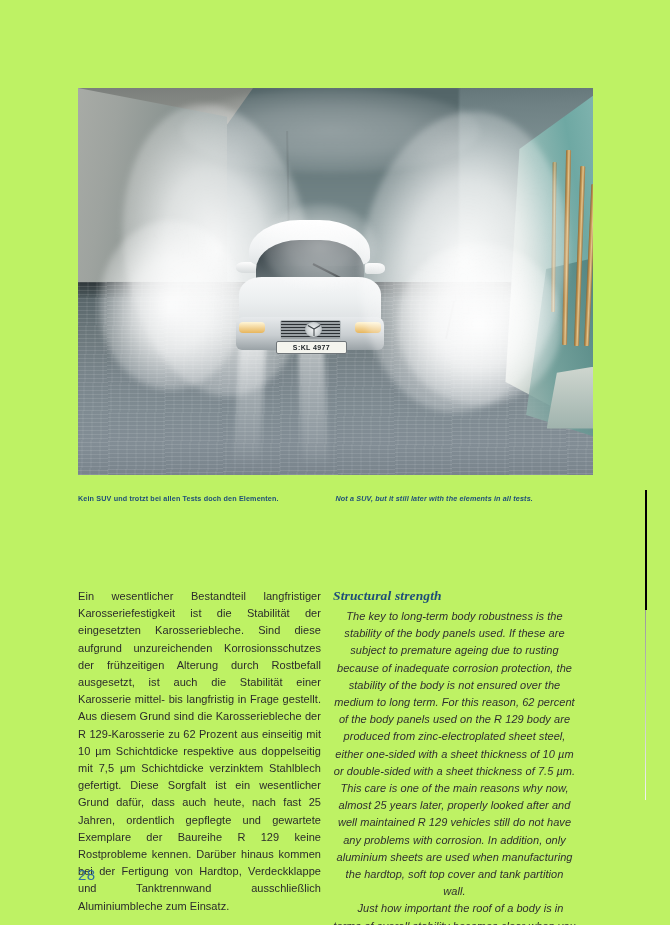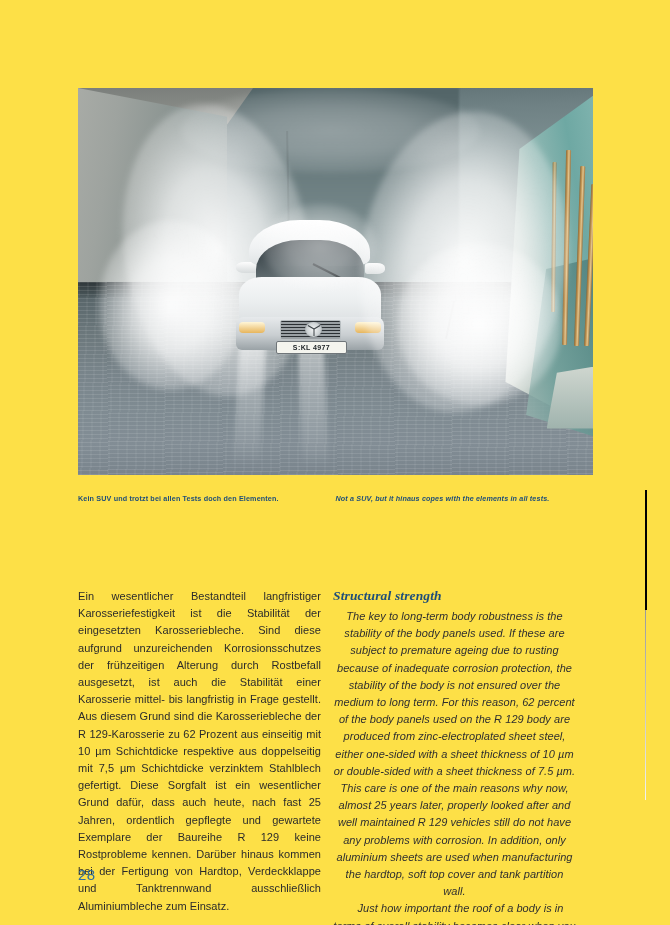--- a/index.html
+++ b/index.html
@@ -13,21 +13,21 @@
     height: 925px;
     position: relative;
     overflow: hidden;
     font-family: "Liberation Sans", sans-serif;
     -webkit-font-smoothing: antialiased;
   }
 
   .page {
     position: absolute;
     inset: 0;
-    background: #fde047;
+    background: #bef264;
     text-decoration: underline;
   }
 
   
   .trim-mark {
     position: absolute;
     left: 645px;
     top: 490px;
     width: 2px;
     height: 120px;
@@ -402,21 +402,21 @@
 
       <div class="splash right-main"></div>
       <div class="splash right-lo"></div>
       <div class="splash center-top"></div>
 
     </div>
   </figure>
 
   <div class="caption-row">
     <div class="caption de">Kein SUV und trotzt bei allen Tests doch den Elementen.</div>
-    <div class="caption en">Not a SUV, but it hinaus copes with the elements in all tests.</div>
+    <div class="caption en">Not a SUV, but it still later with the elements in all tests.</div>
   </div>
 
   <div class="columns">
 
     <div class="col de">
       <div class="col-body">
         <p>Ein wesentlicher Bestandteil langfristiger Karosseriefestigkeit ist die Stabilität der eingesetzten Karosseriebleche. Sind diese aufgrund unzureichenden Korrosionsschutzes der frühzeitigen Alterung durch Rostbefall ausgesetzt, ist auch die Stabilität einer Karosserie mittel- bis langfristig in Frage gestellt. Aus diesem Grund sind die Karosseriebleche der R 129-Karosserie zu 62 Prozent aus einseitig mit 10 µm Schichtdicke respektive aus doppelseitig mit 7,5 µm Schichtdicke verzinktem Stahlblech gefertigt. Diese Sorgfalt ist ein wesentlicher Grund dafür, dass auch heute, nach fast 25 Jahren, ordentlich gepflegte und gewartete Exemplare der Baureihe R 129 keine Rostprobleme kennen. Darüber hinaus kommen bei der Fertigung von Hardtop, Verdeckklappe und Tanktrennwand ausschließlich Aluminiumbleche zum Einsatz.</p>
       </div>
     </div>
 

